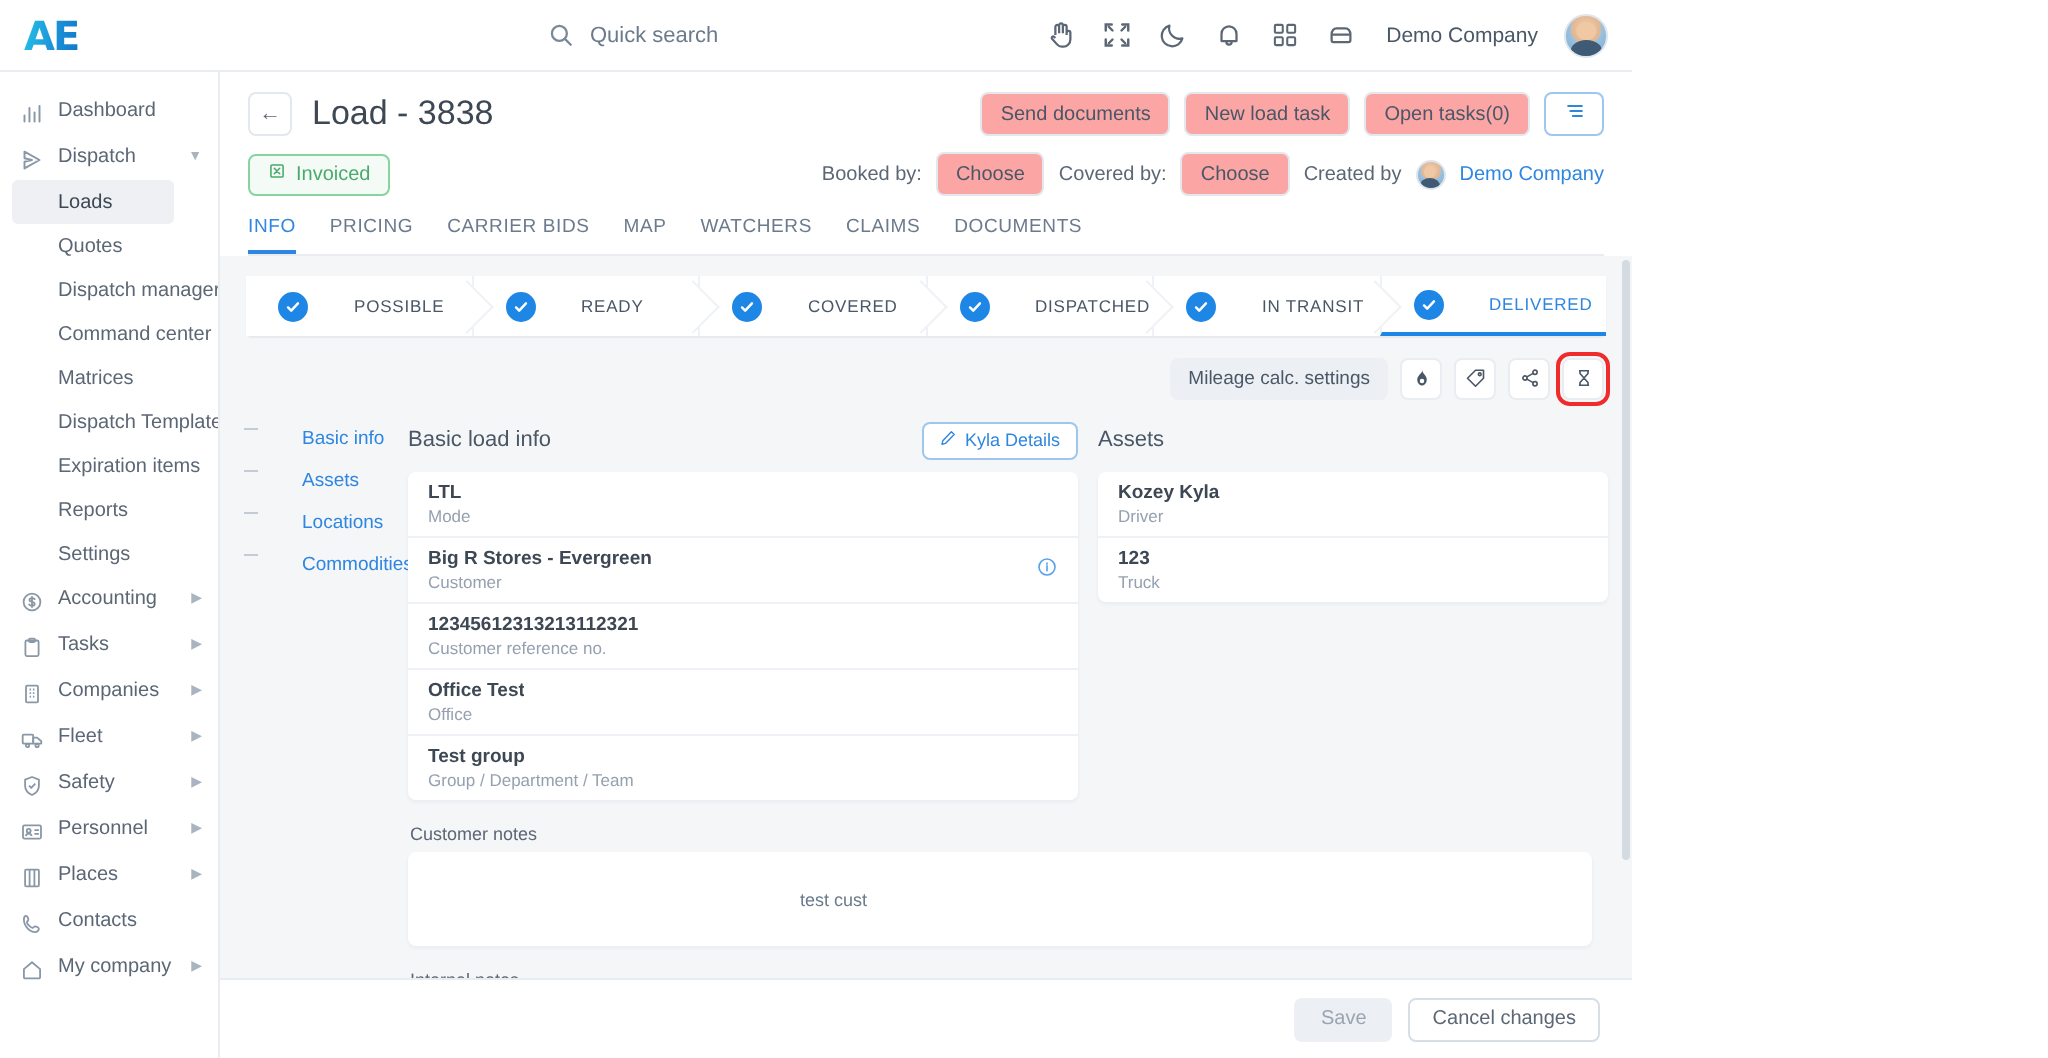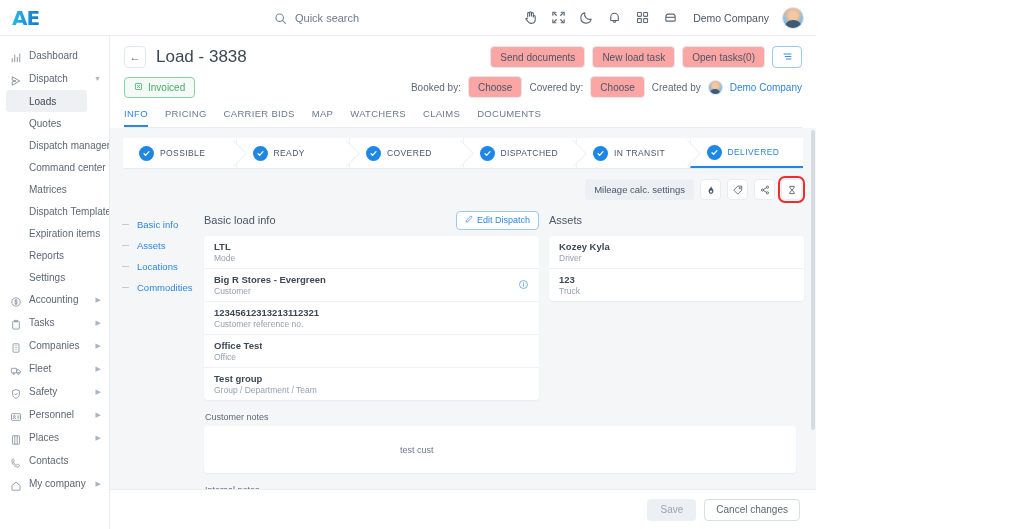--- a/index.html
+++ b/index.html
@@ -106,21 +106,21 @@
     cursor: pointer; white-space: nowrap; border-bottom: 2px solid transparent; }
   .tab.active { color: #2f86e0; border-bottom-color: #2f86e0; }
 
   
   .content { flex: 1; background: #f4f6f8; overflow: hidden; position: relative; }
   .content-inner { padding: 10px 12px 12px 12px; }
 
   
   .stepper { display: flex; margin: 0 auto; width: 680px; background:#fff; border-radius:3px;
     box-shadow: 0 1px 1px rgba(20,40,70,0.06); overflow: visible; }
-  .step { flex: 1; height: 30px; display: flex; align-items: center; gap: 6px;
+  .step { flex: 1; height: 30px; display: flex; align-items: center; gap: 23px;
     padding-left: 16px; position: relative; background: #fff; cursor: pointer; }
   .step + .step { border-left: 1px solid #eef1f5; }
   .step::after {
     content: ""; position: absolute; right: -7px; top: 6px; width: 18px; height: 18px;
     background: #fff; border-top: 1px solid #eef1f5; border-right: 1px solid #eef1f5;
     transform: rotate(45deg); z-index: 2;
   }
   .step:last-child::after { display: none; }
   .step .chk {
     width: 15px; height: 15px; border-radius: 50%; background: #1e87e5; flex: none;
@@ -136,21 +136,21 @@
     margin-top: 11px; padding-right: 2px; }
   .chip-btn { height: 21px; padding: 0 9px; border-radius: 4px; background:#eceff3;
     font-size: 9.5px; color:#4a5766; display:flex; align-items:center; cursor:pointer; white-space:nowrap; }
   .sq-btn { width: 21px; height: 21px; border-radius: 4px; background:#fff;
     border: 1px solid #e9edf2; display:flex; align-items:center; justify-content:center; cursor:pointer; }
   .sq-btn.highlight { outline: 2px solid #ef2b2b; outline-offset: 1px; border-color:#e9edf2; }
 
   
   .cols { display: flex; gap: 10px; margin-top: 10px; align-items: flex-start; }
   .left-rail { width: 72px; min-width:72px; padding-top: 4px; }
-  .rail-item { display: flex; align-items: center; gap: 8px; height: 21px; cursor: pointer; }
+  .rail-item { display: flex; align-items: flex-start; gap: 22px; height: 21px; cursor: pointer; }
   .rail-dash { width: 7px; height: 1px; background: #c3ccd6; flex:none; }
   .rail-lbl { font-size: 9.5px; color: #2f86e0; white-space:nowrap; }
 
   .col-main { width: 335px; }
   .col-side { flex: 1; min-width: 0; }
 
   .sec-head { display:flex; align-items:center; margin-bottom: 6px; height: 20px; }
   .sec-title { font-size: 11px; color: #4a5766; }
   .edit-btn { margin-left:auto; height: 19px; padding: 0 8px; border:1px solid #9fc6ef;
     border-radius: 4px; background:#fff; color:#2f86e0; font-size: 9px;
@@ -560,21 +560,21 @@
 
             <div class="col-main">
               <div class="sec-head">
                 <span class="sec-title">Basic load info</span>
                 <div class="edit-btn">
                   <span>
                     <svg width="8" height="8" viewBox="0 0 16 16" fill="none" stroke="#2f86e0" stroke-width="1.4" stroke-linejoin="round">
                       <path d="M11.4 1.8l2.8 2.8L5.4 13.4 2 14.2l.8-3.4z"></path>
                     </svg>
                   </span>
-                  <span>Edit Dispatch</span>
+                  <span>Kyla Details</span>
                 </div>
               </div>
               <div class="card">
                 <div class="kv-row">
                   <div class="kv-texts">
                     <div class="kv-val">LTL</div>
                     <div class="kv-key">Mode</div>
                   </div>
                 </div>
                 <div class="kv-row">

